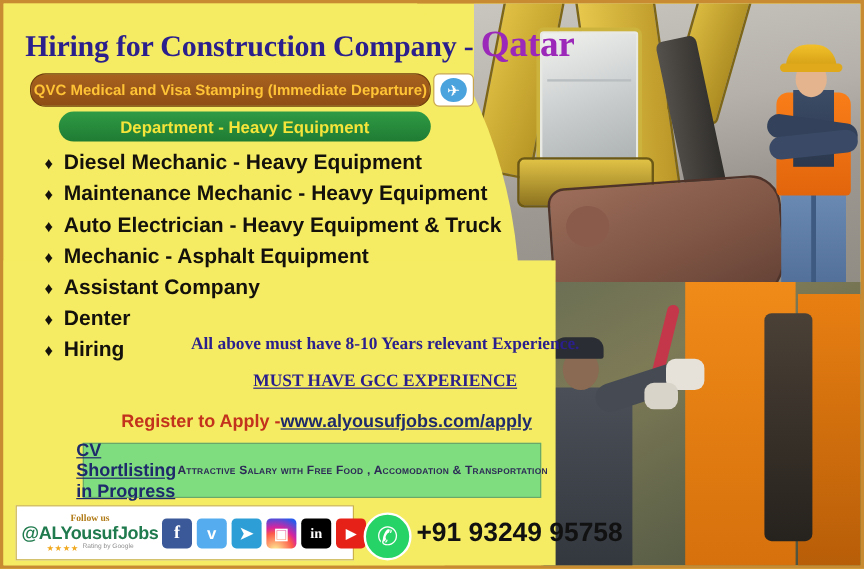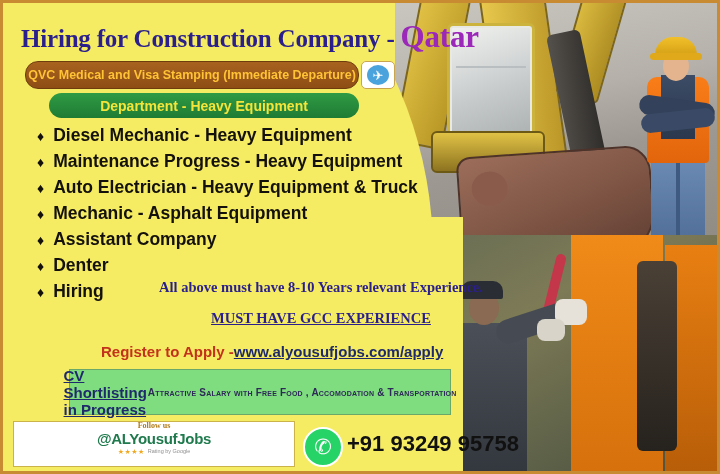--- a/index.html
+++ b/index.html
@@ -166,37 +166,37 @@
     background:#7fdc7f;border:1px solid #6aa86a;
     display:flex;flex-direction:row;align-items:center;justify-content:center;gap:1px;
   }
   .cvbox .cv1{color:#1e2a6b;font-weight:bold;font-size:15px;text-decoration:underline;}
   .cvbox .cv2{color:#2d2a57;font-weight:bold;font-size:10px;font-variant:small-caps;
     letter-spacing:.2px;white-space:nowrap;}
 
   .followbar{
     position:absolute;left:10px;top:418px;width:282px;height:46px;
     background:#fff;border:1px solid #cbb34a;
-    display:flex;align-items:center;gap:22px;padding:0 5px;box-sizing:border-box;flex-direction:column;
+    display:flex;align-items:center;gap:4px;padding:0 5px;box-sizing:border-box;
   }
   .brandblk{width:112px;display:flex;flex-direction:column;align-items:center;line-height:1;}
   .fu{color:#b07a16;font-weight:bold;font-size:8px;font-family:"Liberation Serif",serif;}
   .handle{color:#1f7a4d;font-weight:bold;font-size:15px;margin-top:1px;letter-spacing:-.3px;}
   .ratingrow{display:flex;align-items:center;gap:3px;margin-top:2px;}
   .stars{color:#f0a81e;font-size:7px;letter-spacing:.5px;}
   .rtxt{color:#8f8f8f;font-size:5.5px;}
 
   .sicon{width:25px;height:25px;border-radius:4px;display:flex;align-items:center;
     justify-content:center;color:#fff;font-weight:bold;font-size:15px;flex:none;}
   .fb{background:#3b5998;font-family:"Liberation Serif",serif;}
   .tw{background:#55acee;font-size:14px;}
   .tg{background:#2e9fd6;font-size:14px;}
   .ig{background:radial-gradient(circle at 30% 107%,#fdf497 0%,#fd5949 45%,#d6249f 60%,#285AEB 90%);
      font-size:13px;}
-  .li{background:#404040;font-size:16px;font-family:Liberation Mono, monospace;}
+  .li{background:#000000;font-size:12px;font-family:Liberation Serif, serif;}
   .yt{background:#e62117;font-size:11px;}
 
   .wa{
     position:absolute;left:300px;top:424px;width:36px;height:36px;border-radius:50%;
     background:#25d366;border:2px solid #fff;
     display:flex;align-items:center;justify-content:center;color:#fff;font-size:21px;
   }
   .phone{
     position:absolute;left:344px;top:428px;
     color:#111;font-weight:bold;font-size:22px;white-space:nowrap;
@@ -258,21 +258,21 @@
       <span>Department - Heavy Equipment</span>
     </div>
 
     <div class="jobs">
       <div class="job">
         <span class="dia">♦</span>
         <span>Diesel Mechanic - Heavy Equipment</span>
       </div>
       <div class="job">
         <span class="dia">♦</span>
-        <span>Maintenance Progress - Heavy Equipment</span>
+        <span>Maintenance Mechanic - Heavy Equipment</span>
       </div>
       <div class="job">
         <span class="dia">♦</span>
         <span>Auto Electrician - Heavy Equipment &amp; Truck</span>
       </div>
       <div class="job">
         <span class="dia">♦</span>
         <span>Mechanic - Asphalt Equipment</span>
       </div>
       <div class="job">

